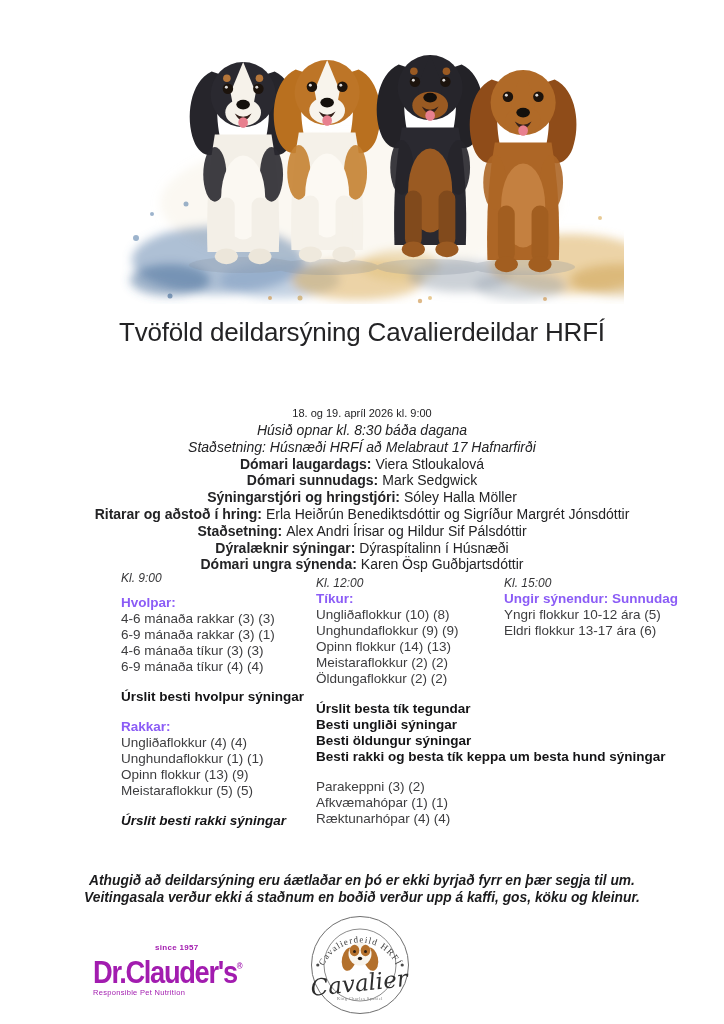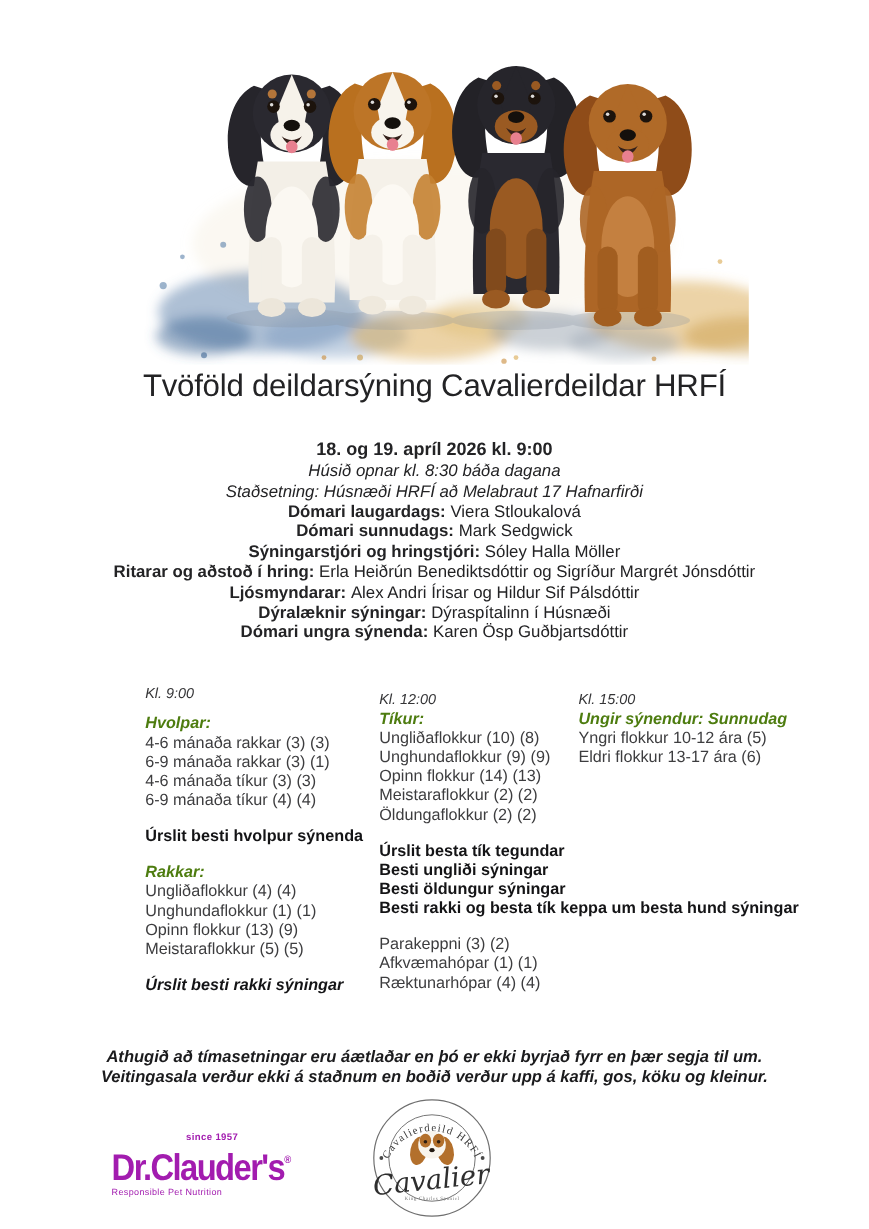--- a/index.html
+++ b/index.html
@@ -9,35 +9,35 @@
     font-family:"Liberation Sans", sans-serif;color:#232325;
   }
   
   .illustration{position:absolute;left:100px;top:8px;width:524px;height:296px;}
   .dog1{--ear:#26252b;--head:#2a2930;--blaze:#f6f2ea;--muzzle:#f6f2ea;--body:#f3efe7;--chest:#fbf8f2;--legs:#f3efe7;--paws:#ece6da;--brow:#b5763a;--patch:#2a2930;}
   .dog2{--ear:#b9701f;--head:#bd7527;--blaze:#f8f4ec;--muzzle:#f8f4ec;--body:#f5f1e9;--chest:#fcf9f3;--legs:#f5f1e9;--paws:#efe9dd;--brow:transparent;--patch:#c58232;}
   .dog3{--ear:#232227;--head:#26252b;--blaze:#26252b;--muzzle:#9a5a22;--body:#2a2930;--chest:#9a5a22;--legs:#814a1c;--paws:#9a5a22;--brow:#9a5a22;--patch:#26252b;}
   .dog4{--ear:#8f4c19;--head:#b06a28;--blaze:#b06a28;--muzzle:#b06a28;--body:#ad6626;--chest:#c48040;--legs:#a25e20;--paws:#a25e20;--brow:transparent;--patch:#ad6626;}
   
   .title{
-    position:absolute;top:306px;left:0;width:100%;text-align:center;
+    position:absolute;top:317px;left:0;width:100%;text-align:center;
     font-size:26px;letter-spacing:-0.2px;font-weight:400;color:#232325;white-space:nowrap;
   }
   
   .details{position:absolute;top:366px;left:0;width:100%;text-align:center;}
   .details .d-line{line-height:16.8px;font-size:14px;white-space:nowrap;}
-  .details .d-date{font-weight:bold;font-size:15px;line-height:18px;}
+  .details .d-date{font-weight:normal;font-size:11px;line-height:18px;margin-top:38px;}
   .details .d-it{font-style:italic;}
   .details .lbl{font-weight:bold;margin-right:4px;}
   
   .sch-col{position:absolute;top:570px;font-size:13.5px;line-height:16px;color:#3d3d3f;}
   .sch-col div{white-space:nowrap;}
   #sch-col2,#sch-col3{top:575px;}
   .sch-time{font-style:italic;font-size:12px;color:#353537;}
-  .sch-head{font-weight:bold;font-style:italic;color:#4d7c0f;}
+  .sch-head{font-weight:bold;color:#8b5cf6;}
   .sch-result{font-weight:bold;color:#141416;}
   .sch-it{font-style:italic;}
   .gap-sm{height:9px;}
   .gap{height:14px;}
   
   .notes{position:absolute;top:872px;left:0;width:100%;text-align:center;
     font-weight:bold;font-style:italic;font-size:13.8px;line-height:17px;color:#1b1b1d;}
   
   .dc{position:absolute;left:93px;top:944px;width:175px;color:#a21caf;}
   .dc-since{font-size:8px;font-weight:bold;letter-spacing:.3px;margin-left:62px;line-height:8px;}
@@ -136,35 +136,35 @@
   <div class="title">Tvöföld deildarsýning Cavalierdeildar HRFÍ</div>
 
   <div class="details">
     <div class="d-line d-date">18. og 19. apríl 2026 kl. 9:00</div>
     <div class="d-line d-it">Húsið opnar kl. 8:30 báða dagana</div>
     <div class="d-line d-it">Staðsetning: Húsnæði HRFÍ að Melabraut 17 Hafnarfirði</div>
     <div class="d-line"><span class="lbl">Dómari laugardags:</span><span>Viera Stloukalová</span></div>
     <div class="d-line"><span class="lbl">Dómari sunnudags:</span><span>Mark Sedgwick</span></div>
     <div class="d-line"><span class="lbl">Sýningarstjóri og hringstjóri:</span><span>Sóley Halla Möller</span></div>
     <div class="d-line"><span class="lbl">Ritarar og aðstoð í hring:</span><span>Erla Heiðrún Benediktsdóttir og Sigríður Margrét Jónsdóttir</span></div>
-    <div class="d-line"><span class="lbl">Ljósmyndarar:</span><span>Alex Andri Írisar og Hildur Sif Pálsdóttir</span></div>
+    <div class="d-line"><span class="lbl">Staðsetning:</span><span>Alex Andri Írisar og Hildur Sif Pálsdóttir</span></div>
     <div class="d-line"><span class="lbl">Dýralæknir sýningar:</span><span>Dýraspítalinn í Húsnæði</span></div>
     <div class="d-line"><span class="lbl">Dómari ungra sýnenda:</span><span>Karen Ösp Guðbjartsdóttir</span></div>
   </div>
 
   <div class="sch-col" id="sch-col1" style="left:121px;">
     <div class="sch-time">Kl. 9:00</div>
     <div class="gap-sm"></div>
     <div class="sch-head">Hvolpar:</div>
     <div>4-6 mánaða rakkar (3) (3)</div>
     <div>6-9 mánaða rakkar (3) (1)</div>
     <div>4-6 mánaða tíkur (3) (3)</div>
     <div>6-9 mánaða tíkur (4) (4)</div>
     <div class="gap"></div>
-    <div class="sch-result">Úrslit besti hvolpur sýnenda</div>
+    <div class="sch-result">Úrslit besti hvolpur sýningar</div>
     <div class="gap"></div>
     <div class="sch-head">Rakkar:</div>
     <div>Ungliðaflokkur (4) (4)</div>
     <div>Unghundaflokkur (1) (1)</div>
     <div>Opinn flokkur (13) (9)</div>
     <div>Meistaraflokkur (5) (5)</div>
     <div class="gap"></div>
     <div class="sch-result sch-it">Úrslit besti rakki sýningar</div>
   </div>
 
@@ -180,29 +180,29 @@
     <div class="sch-result">Úrslit besta tík tegundar</div>
     <div class="sch-result">Besti ungliði sýningar</div>
     <div class="sch-result">Besti öldungur sýningar</div>
     <div class="sch-result">Besti rakki og besta tík keppa um besta hund sýningar</div>
     <div class="gap"></div>
     <div>Parakeppni (3) (2)</div>
     <div>Afkvæmahópar (1) (1)</div>
     <div>Ræktunarhópar (4) (4)</div>
   </div>
 
-  <div class="sch-col" id="sch-col3" style="left:482px;">
+  <div class="sch-col" id="sch-col3" style="left:504px;">
     <div class="sch-time">Kl. 15:00</div>
     <div class="sch-head">Ungir sýnendur: Sunnudag</div>
     <div>Yngri flokkur 10-12 ára (5)</div>
     <div>Eldri flokkur 13-17 ára (6)</div>
   </div>
 
   <div class="notes">
-    <div>Athugið að tímasetningar eru áætlaðar en þó er ekki byrjað fyrr en þær segja til um.</div>
+    <div>Athugið að deildarsýning eru áætlaðar en þó er ekki byrjað fyrr en þær segja til um.</div>
     <div>Veitingasala verður ekki á staðnum en boðið verður upp á kaffi, gos, köku og kleinur.</div>
   </div>
 
   <div class="dc">
     <div class="dc-since">since 1957</div>
     <div class="dc-name"><span>Dr.Clauder's</span><span class="dc-reg">®</span></div>
     <div class="dc-tag">Responsible Pet Nutrition</div>
   </div>
 
   <svg class="badge" viewBox="0 0 100 100" xmlns="http://www.w3.org/2000/svg">

